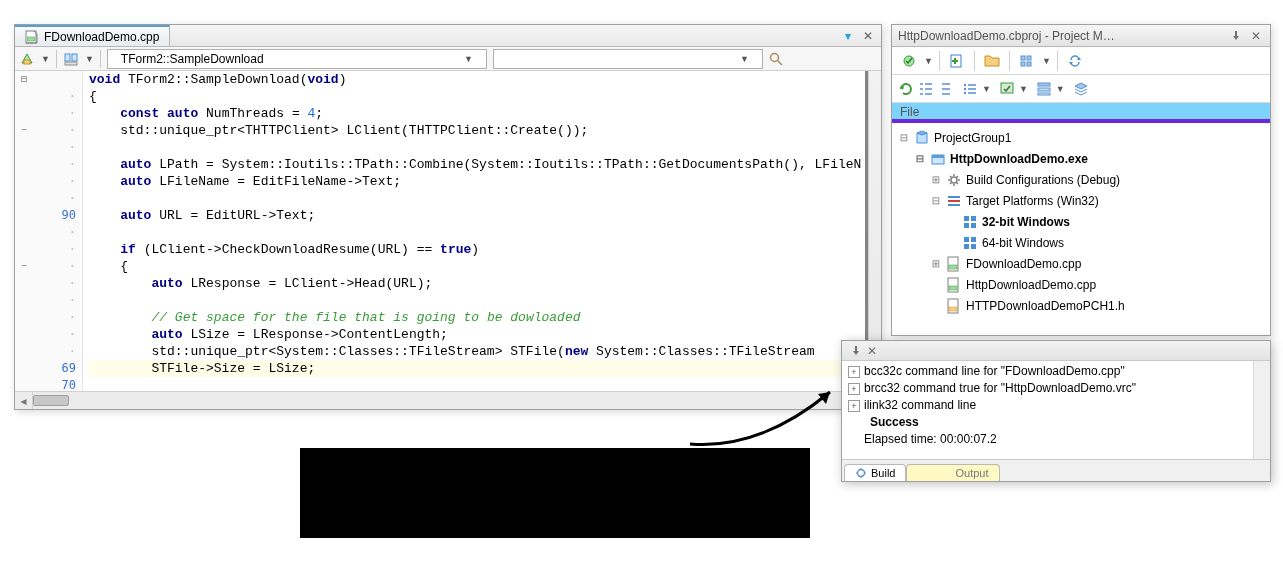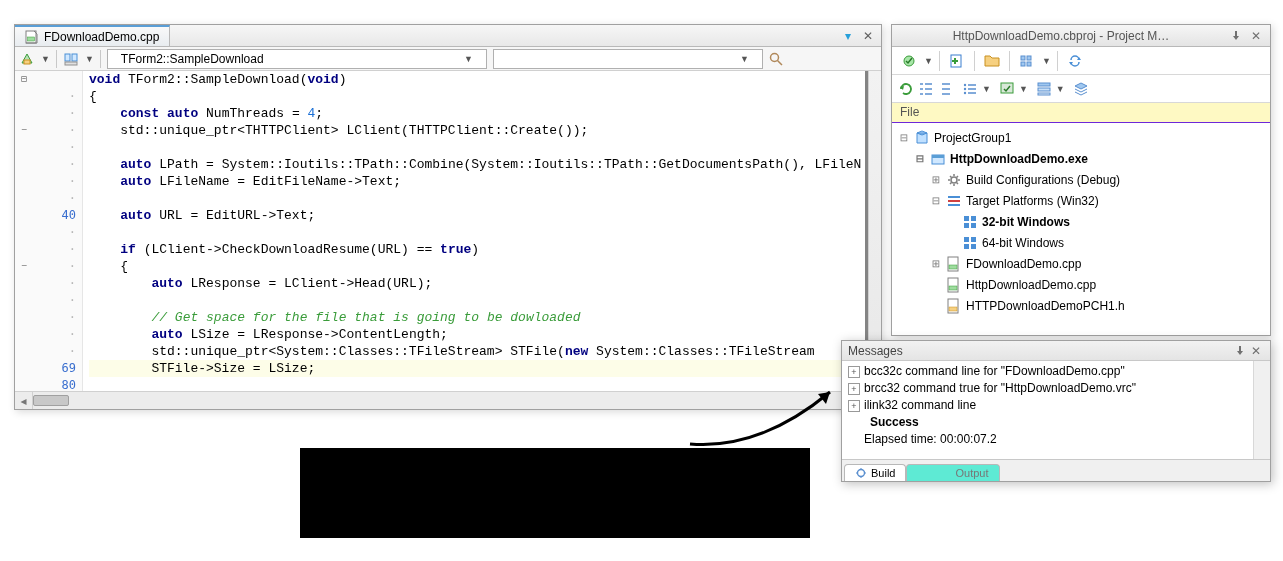--- a/index.html
+++ b/index.html
@@ -40,49 +40,49 @@
 .op { color:#000; }
 
 .bottom-scroll { height:18px; background:#ececec; border-top:1px solid #d0d0d0; position:relative; }
 .bottom-scroll .thumb { position:absolute; left:18px; width:36px; top:3px; bottom:3px; background:#c8c8c8; border:1px solid #a0a0a0; border-radius:2px;}
 .bottom-scroll .arrow-l, .bottom-scroll .arrow-r { position:absolute; top:0; bottom:0; width:18px; display:flex; align-items:center; justify-content:center; color:#777;}
 .bottom-scroll .arrow-l { left:0; border-right:1px solid #d0d0d0;}
 .bottom-scroll .arrow-r { right:0; border-left:1px solid #d0d0d0;}
 
 
 .pm-panel { position:absolute; right:12px; top:24px; width:380px; height:312px; border:1px solid #a0a0a0; background:#fff; box-shadow:2px 2px 8px rgba(0,0,0,0.15);}
-.pm-title { height:22px; background:linear-gradient(#f6f6f6,#e4e4e4); border-bottom:1px solid #b8b8b8; display:flex; align-items:center; padding:0 6px; gap:4px;text-align:center; }
+.pm-title { height:22px; background:linear-gradient(#f6f6f6,#e4e4e4); border-bottom:1px solid #b8b8b8; display:flex; align-items:center; padding:0 6px; gap:4px; }
 .pm-title-text { flex:1; white-space:nowrap; overflow:hidden; text-overflow:ellipsis; color:#555;}
 .pm-title-btn { width:16px; height:16px; display:flex; align-items:center; justify-content:center; color:#707070; cursor:pointer;}
 .pm-toolbar { height:28px; border-bottom:1px solid #d8d8d8; display:flex; align-items:center; gap:4px; padding:0 6px; }
 .pm-toolbar .tb-btn { width:22px; height:22px; display:flex; align-items:center; justify-content:center; border:1px solid transparent; border-radius:2px;}
 .pm-toolbar .sep { width:1px; height:20px; background:#d0d0d0; margin:0 2px;}
 .pm-toolbar2 { height:28px; border-bottom:1px solid #d8d8d8; display:flex; align-items:center; gap:4px; padding:0 6px; }
-.pm-head { height:20px; border-bottom:1px solid #6d28d9; padding:2px 8px; color:#555; background:#fef9c3;}
+.pm-head { height:20px; border-bottom:4px solid #6d28d9; padding:2px 8px; color:#555; background:#7dd3fc;}
 .pm-tree { padding:4px 2px 4px 6px; font-size:12px; line-height:20px; }
 .tree-row { display:flex; align-items:center; gap:4px; height:21px; white-space:nowrap;}
 .tree-row .tw { width:12px; text-align:center; color:#777; font-size:10px; cursor:pointer;}
 .tree-row .tw.empty { color:transparent;}
 .tree-row .ic { width:16px; height:16px; display:flex; align-items:center; justify-content:center;}
 .tree-row.bold { font-weight:bold; }
 .ind1 { padding-left:16px; } .ind2 { padding-left:32px; } .ind3 { padding-left:48px; }
 
 
 .msg-panel { position:absolute; right:12px; top:340px; width:430px; height:142px; background:#fff; border:1px solid #a0a0a0; box-shadow:2px 2px 10px rgba(0,0,0,0.25);}
 .msg-title { height:20px; background:linear-gradient(#f2f2f2,#e4e4e4); border-bottom:1px solid #c8c8c8; display:flex; align-items:center; padding:0 6px;}
 .msg-title-text { flex:1; color:#444;}
 .msg-body { height:calc(100% - 20px - 22px); overflow:hidden; font-size:12px; line-height:17px; padding:2px 0; position:relative;}
 .msg-body::after { content:""; position:absolute; right:0; top:0; bottom:0; width:16px; background:#f0f0f0; border-left:1px solid #d8d8d8;}
 .msg-row { display:flex; align-items:center; gap:4px; padding:0 6px; }
 .msg-row .exp { width:12px; height:12px; border:1px solid #999; font-size:9px; line-height:10px; text-align:center; color:#555; background:#fff;}
 .msg-row.noexp .exp { visibility:hidden; }
 .msg-row.bold { font-weight:bold;padding-left:12px; }
 .msg-tabs { height:22px; border-top:1px solid #c8c8c8; display:flex; align-items:flex-end; background:#f0f0f0; padding:0 2px 0 2px;}
 .msg-tab { padding:2px 10px; border:1px solid #b8b8b8; border-bottom:none; background:#fff; border-radius:4px 4px 0 0; margin-right:0px; display:flex; align-items:center; gap:4px; font-size:11px;}
-.msg-tab.inactive { background:#5eead4; color:#777;padding-left:48px; }
+.msg-tab.inactive { background:#fef9c3; color:#777;padding-left:48px; }
 
 
 .arrow-svg { position:absolute; left:680px; top:380px; width:180px; height:80px; pointer-events:none; }
 .caption-block { position:absolute; left:300px; top:448px; width:510px; height:90px; background:#000; }
 
 
 svg { display:block; }
 </style>
 </head>
 <body>
@@ -170,21 +170,21 @@
         <div class="gutter-row">
           <div class="fold-col"></div>
           <div class="ln-col muted">·</div>
         </div>
         <div class="gutter-row">
           <div class="fold-col"></div>
           <div class="ln-col muted">·</div>
         </div>
         <div class="gutter-row">
           <div class="fold-col"></div>
-          <div class="ln-col">40</div>
+          <div class="ln-col">90</div>
         </div>
         <div class="gutter-row">
           <div class="fold-col"></div>
           <div class="ln-col muted">·</div>
         </div>
         <div class="gutter-row">
           <div class="fold-col"></div>
           <div class="ln-col muted">·</div>
         </div>
         <div class="gutter-row">
@@ -210,21 +210,21 @@
         <div class="gutter-row">
           <div class="fold-col"></div>
           <div class="ln-col muted">·</div>
         </div>
         <div class="gutter-row">
           <div class="fold-col"></div>
           <div class="ln-col">69</div>
         </div>
         <div class="gutter-row">
           <div class="fold-col"></div>
-          <div class="ln-col">80</div>
+          <div class="ln-col">70</div>
         </div>
       </div>
     <div class="code-body" id="codebody">
       <div class="code-line"><span class="kw">void</span><span class="op"> TForm2::SampleDownload(</span><span class="kw">void</span><span class="op">)</span></div>
         <div class="code-line"><span class="op">{</span></div>
         <div class="code-line"><span class="op">    </span><span class="kw">const</span><span class="op"> </span><span class="kw">auto</span><span class="op"> NumThreads = </span><span class="num">4</span><span class="op">;</span></div>
         <div class="code-line"><span class="op">    std::unique_ptr&lt;THTTPClient&gt; LClient(THTTPClient::Create());</span></div>
         <div class="code-line"><span class="op"></span></div>
         <div class="code-line"><span class="op">    </span><span class="kw">auto</span><span class="op"> LPath = System::Ioutils::TPath::Combine(System::Ioutils::TPath::GetDocumentsPath(), LFileN</span></div>
         <div class="code-line"><span class="op">    </span><span class="kw">auto</span><span class="op"> LFileName = EditFileName-&gt;Text;</span></div>
@@ -453,21 +453,20 @@
             <rect x="3" y="9" width="8" height="4" fill="#f6d080" stroke="#c89020" stroke-width="0.5"></rect>
           </svg>
         </span>
         <span>HTTPDownloadDemoPCH1.h</span>
       </div>
     </div>
 </div>
 
 <div class="msg-panel">
   <div class="msg-title">
-    <span class="msg-title-text">Messages</span>
     <div class="pm-title-btn">
         <svg width="10" height="10">
           <path d="M4 0 L6 0 L6 5 L8 5 L5 9 L2 5 L4 5 Z" fill="#707070"></path>
         </svg>
       </div>
     <div class="pm-title-btn">✕</div>
   </div>
   <div class="msg-body" id="msgbody">
       <div class="msg-row">
         <span class="exp">+</span>

